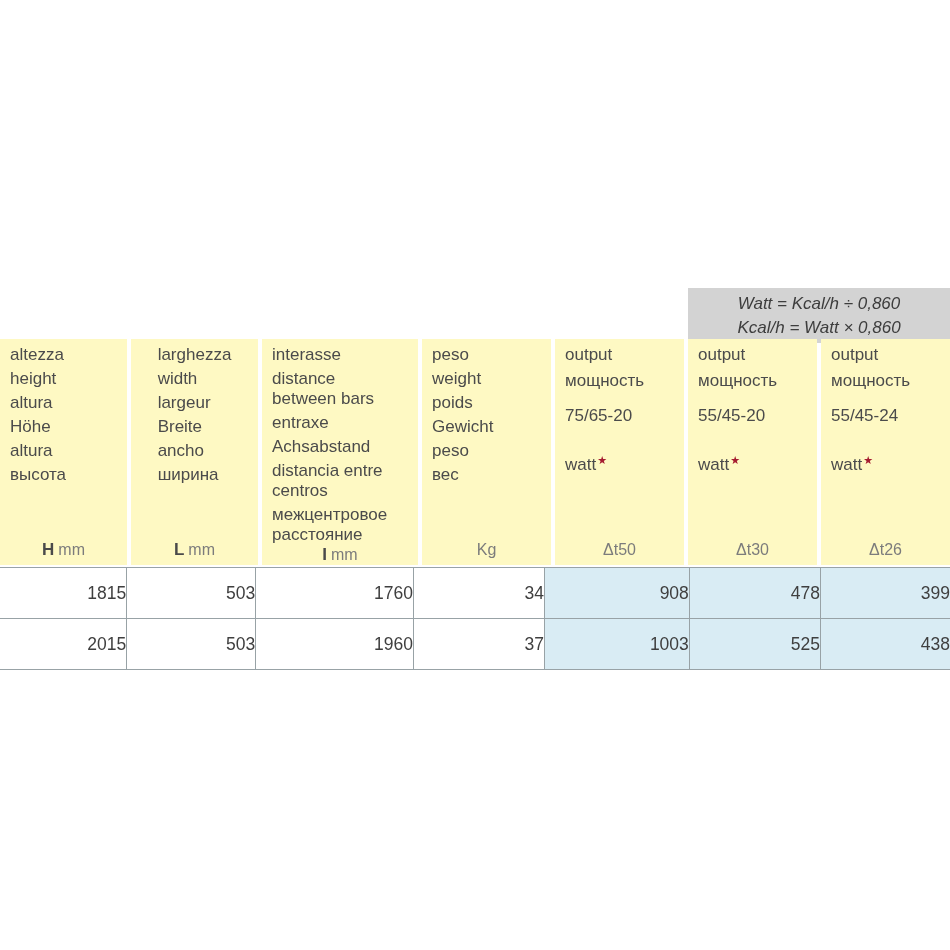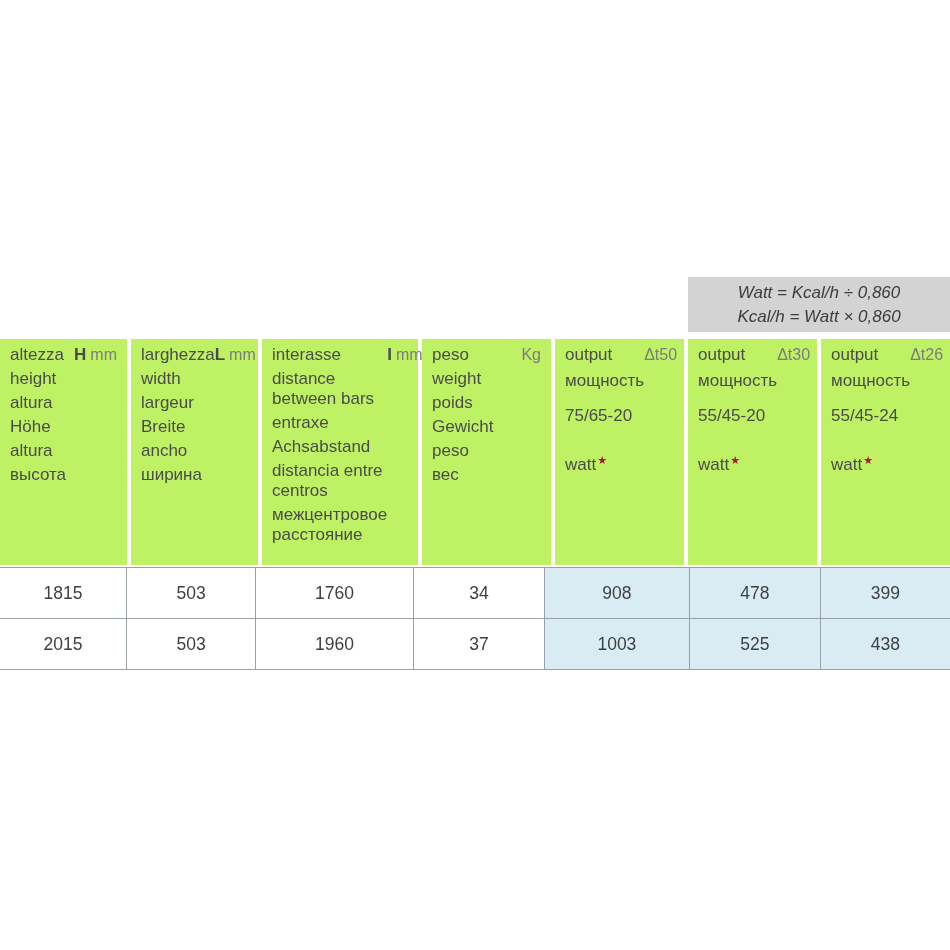--- a/index.html
+++ b/index.html
@@ -12,21 +12,21 @@
     height: 950px;
     position: relative;
     font-family: "Liberation Sans", sans-serif;
     overflow: hidden;
   }
 
   
   .note {
     position: absolute;
     left: 688px;
-    top: 277px;
+    top: 288px;
     width: 262px;
     height: 55px;
     background: #d3d3d3;
     display: flex;
     flex-direction: column;
     justify-content: center;
     align-items: center;
     font-style: italic;
     font-size: 17px;
     line-height: 24px;
@@ -37,31 +37,31 @@
   .header {
     position: absolute;
     left: 0;
     top: 339px;
     width: 950px;
     height: 226px;
     display: flex;
     gap: 4px;
   }
   .hcell {
-    background: #bef264;
+    background: #fef9c3;
     box-sizing: border-box;
     display: flex;
-    flex-direction: row;
+    flex-direction: column;
     justify-content: space-between;
     padding: 6px 10px 5px 10px;
     color: #4b4b4b;
     font-size: 17px;
   }
   .c0 { width: 127px; }
-  .c1 { width: 127px; }
+  .c1 { width: 127px; align-items: center; }
   .c2 { width: 156px; }
   .c3 { width: 129px; }
   .c4 { width: 129px; }
   .c5 { width: 129px; }
   .c6 { width: 129px; }
 
   .lang-line {
     line-height: 20px;
     white-space: pre-line;
   }
@@ -101,21 +101,21 @@
     border-bottom: 1px solid #98a2a6;
   }
   .drow {
     display: flex;
     height: 50px;
   }
   .drow.first { border-bottom: 1px solid #98a2a6; }
   .dcell {
     box-sizing: border-box;
     border-right: 1px solid #98a2a6;
-    text-align: center;
+    text-align: right;
     line-height: 50px;
     font-size: 17.5px;
     color: #3f3f3f;
     background: #ffffff;
   }
   .dcell.last { border-right: none; }
   .dcell.blue { background: #d9ecf4; }
   .w0 { width: 129px; }
   .w1 { width: 131px; }
   .w2 { width: 160px; }

